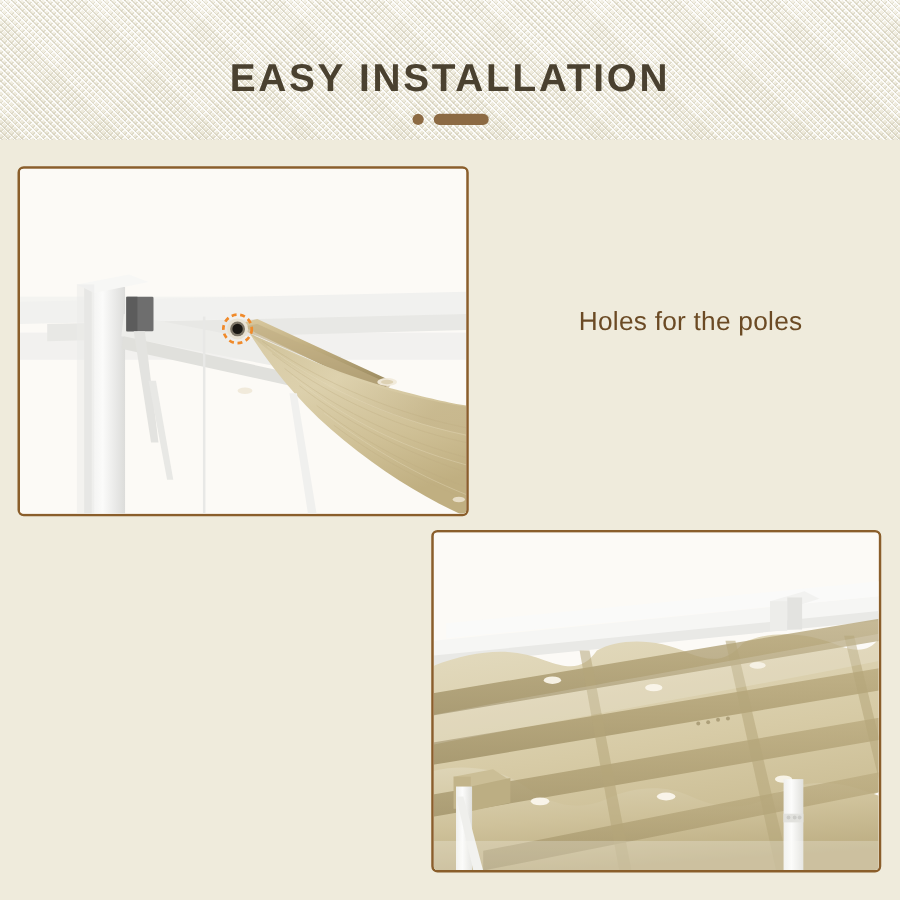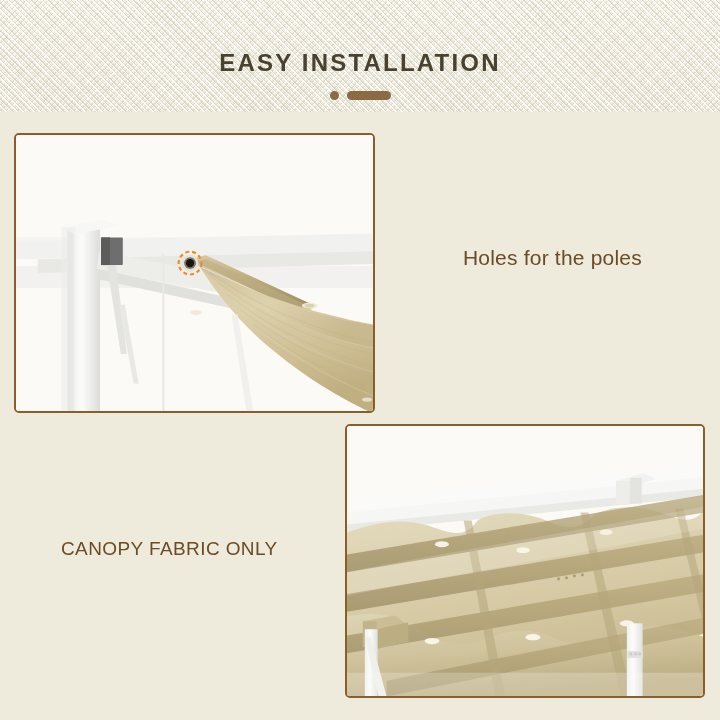--- a/index.html
+++ b/index.html
@@ -37,21 +37,21 @@
         rgba(255,255,255,0.7) 0px, rgba(255,255,255,0.7) 1px,
         rgba(205,200,178,0.45) 1px, rgba(205,200,178,0.45) 2px,
         rgba(255,255,255,0.0) 2px, rgba(255,255,255,0.0) 4px),
       linear-gradient(#F4F1E6, #EDE9DA);
   }
   .header-title {
     position: absolute;
     left: 0; top: 42px;
     width: 720px;
     text-align: center;
-    font-size: 24px;
+    font-size: 31px;
     font-weight: bold;
     letter-spacing: 2.2px;
     color: #4A4130;
     line-height: 42px;
     white-space: nowrap;
   }
   .divider {
     position: absolute;
     left: 0; top: 89px;
     width: 720px;
@@ -226,21 +226,20 @@
 
       <circle cx="176" cy="130" r="8.5" fill="#E8E2D2"></circle>
       <circle cx="176" cy="130" r="6" fill="#7C7566"></circle>
       <circle cx="176" cy="130" r="4.2" fill="#191712"></circle>
       <circle cx="176" cy="130" r="11.5" fill="none" stroke="#F08A2A" stroke-width="2.2" stroke-dasharray="4 3"></circle>
     </svg>
   </div>
 
   <div class="caption" id="caption-holes">Holes for the poles</div>
 
-  <div class="caption" id="caption-canopy">CANOPY FABRIC ONLY</div>
 
   <div class="photo-panel" id="panel-bottom">
     <svg class="photo-svg" viewBox="0 0 360 274" preserveAspectRatio="xMidYMid slice">
       <defs>
         <linearGradient id="panelA" x1="0" y1="0" x2="0.3" y2="1">
           <stop offset="0%" stop-color="#E4DCC1"></stop>
           <stop offset="55%" stop-color="#D7CBA6"></stop>
           <stop offset="100%" stop-color="#C7B98F"></stop>
         </linearGradient>
         <linearGradient id="panelB" x1="0" y1="0" x2="0.3" y2="1">

